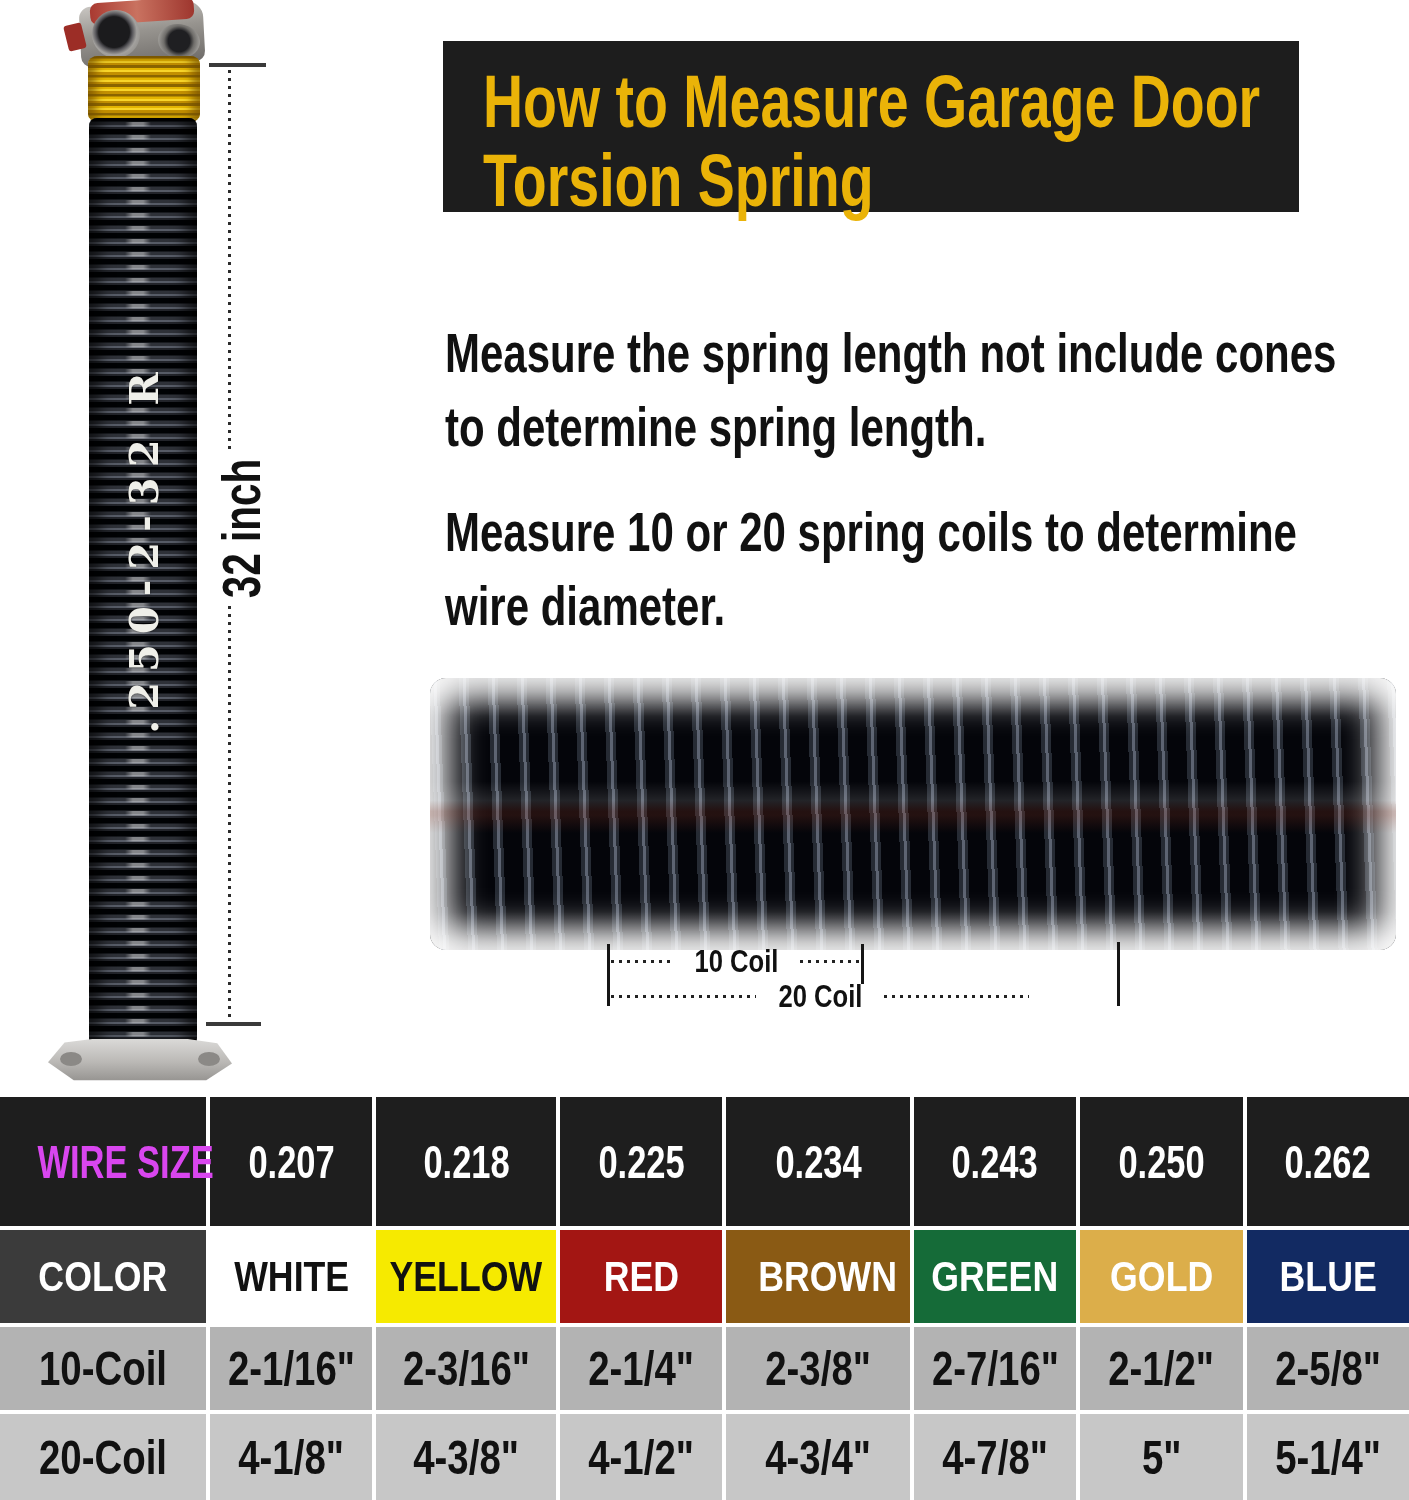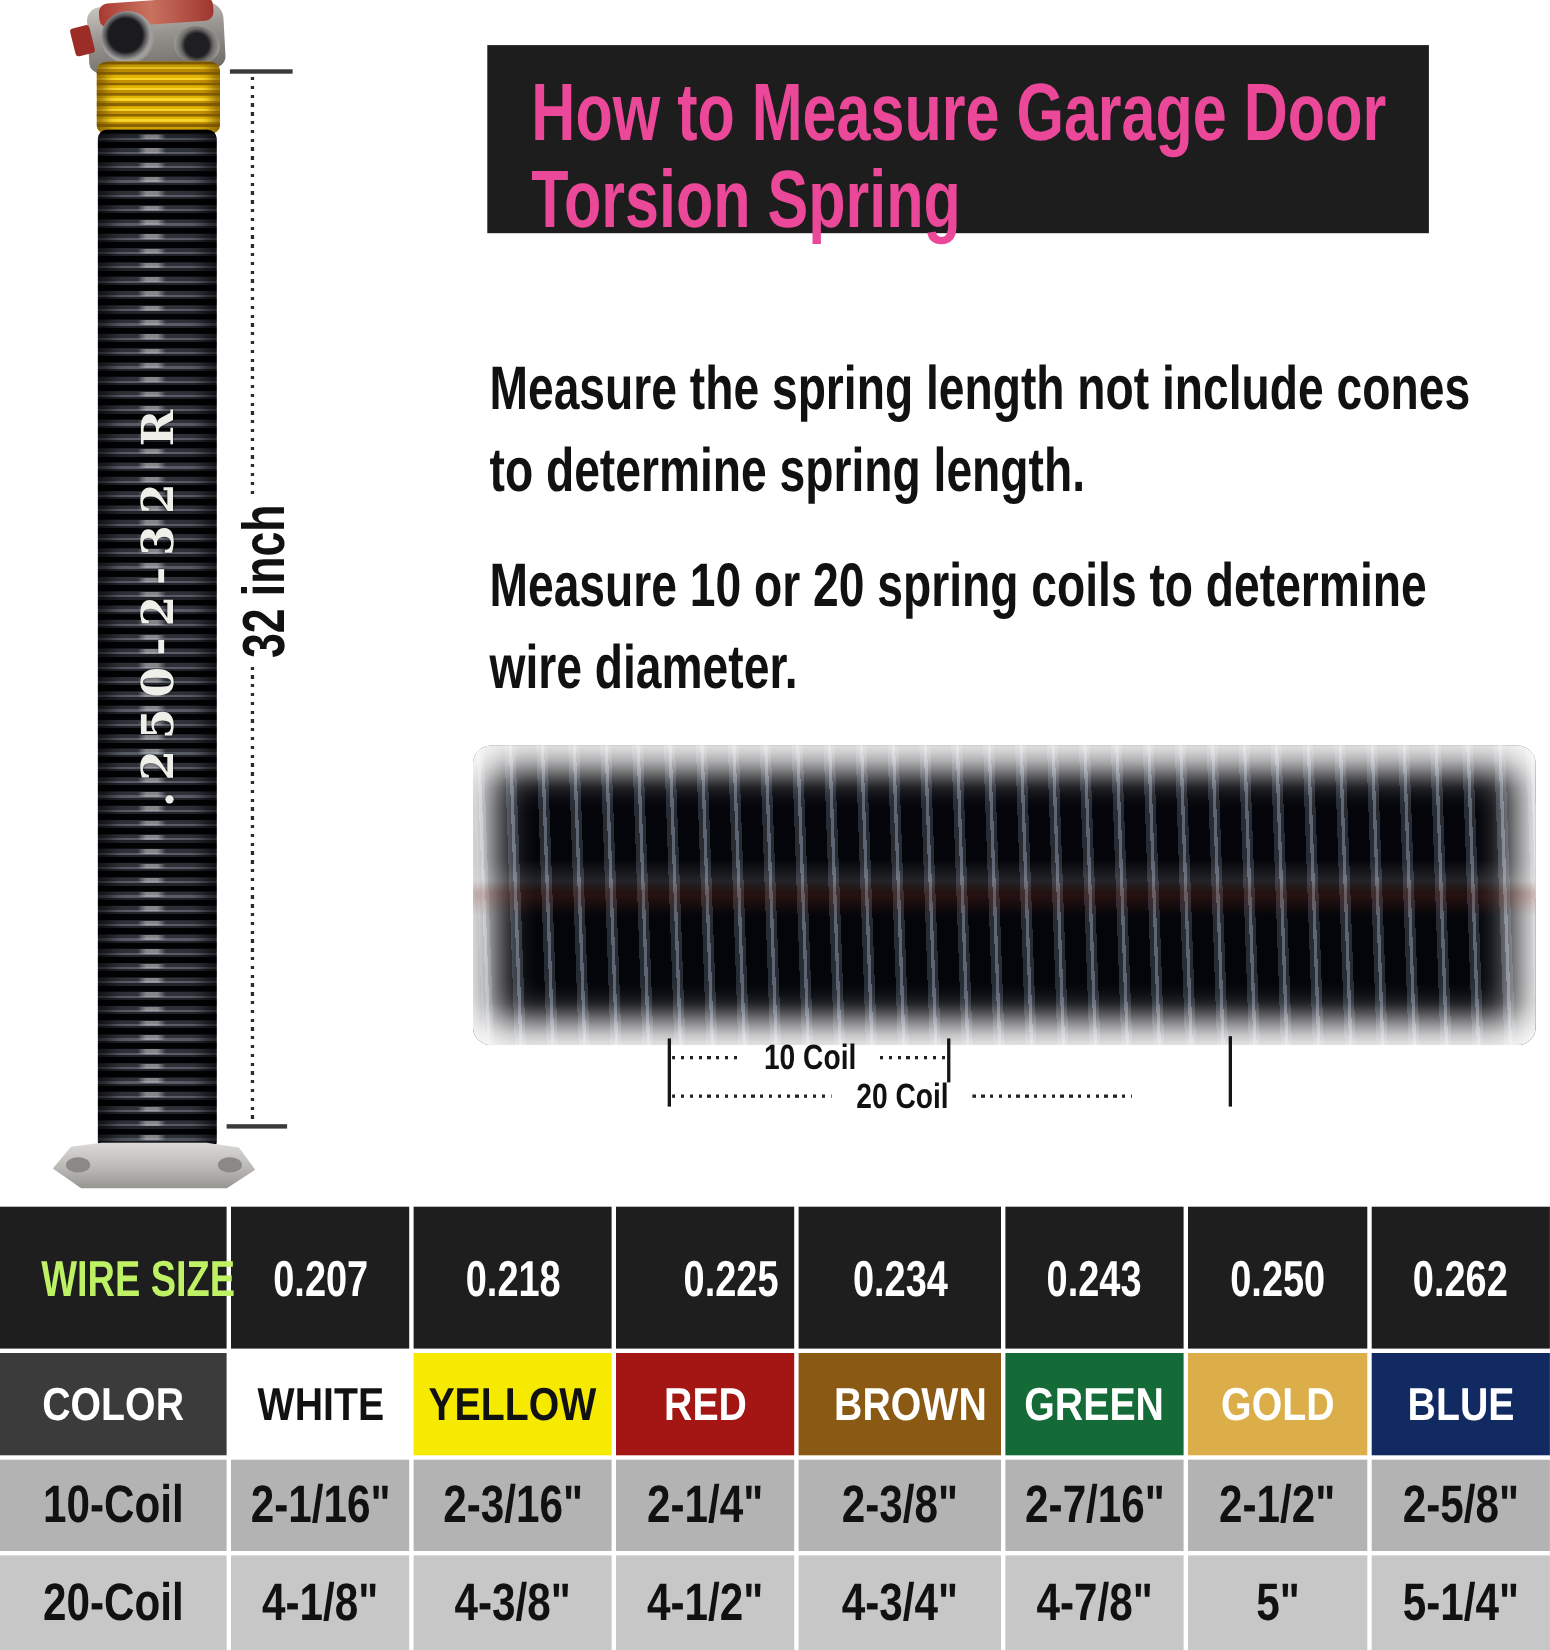--- a/index.html
+++ b/index.html
@@ -52,21 +52,21 @@
   
   .dim32-top{position:absolute;left:209px;top:63px;width:57px;height:4px;background:#3a3a3a;}
   .dim32-line{position:absolute;left:228px;top:70px;width:3px;height:952px;
     background:repeating-linear-gradient(180deg,#2b2b2b 0 3px,transparent 3px 8px);}
   .dim32-bot{position:absolute;left:206px;top:1022px;width:55px;height:4px;background:#3a3a3a;}
   .dim32-label{position:absolute;left:163px;top:505px;width:155px;height:46px;background:#ffffff;
     transform:rotate(-90deg);display:flex;align-items:center;justify-content:center;font-size:54px;}
 
   
   .header-box{position:absolute;left:443px;top:41px;width:856px;height:171px;background:#1d1d1d;
-    color:#ec4899;padding:0;}
+    color:#eab308;padding:0;}
   .header-line{position:absolute;left:40px;font-size:74px;line-height:74px;}
   .header-line.l1{top:24px;}
   .header-line.l2{top:103px;}
 
   
   .para{position:absolute;left:445px;font-size:56px;line-height:74px;color:#111;}
   .para1{top:316px;}
   .para2{top:495px;}
   .para div{height:74px;}
 
@@ -152,30 +152,30 @@
     <div class="dots"></div>
   </div>
   <div class="cd-row cd20">
     <div class="dots"></div>
     <span class="lbl cond w80">20 Coil</span>
     <div class="dots"></div>
   </div>
 
   <div class="spec-table">
 
-    <div class="cell r1" style="background-color: rgb(30, 30, 30); color: #bef264; padding-left: 45px;">
+    <div class="cell r1" style="background-color: rgb(30, 30, 30); color: #d946ef; padding-left: 45px;">
         <span class="cond">WIRE SIZE</span>
       </div>
     <div class="cell r1" style="background-color: rgb(30, 30, 30); color: rgb(255, 255, 255);">
         <span class="cond">0.207</span>
       </div>
     <div class="cell r1" style="background-color: rgb(30, 30, 30); color: rgb(255, 255, 255);">
         <span class="cond">0.218</span>
       </div>
-    <div class="cell r1" style="background-color: rgb(30, 30, 30); color: rgb(255, 255, 255); justify-content: flex-end;">
+    <div class="cell r1" style="background-color: rgb(30, 30, 30); color: rgb(255, 255, 255);">
         <span class="cond">0.225</span>
       </div>
     <div class="cell r1" style="background-color: rgb(30, 30, 30); color: rgb(255, 255, 255);">
         <span class="cond">0.234</span>
       </div>
     <div class="cell r1" style="background-color: rgb(30, 30, 30); color: rgb(255, 255, 255);">
         <span class="cond">0.243</span>
       </div>
     <div class="cell r1" style="background-color: rgb(30, 30, 30); color: rgb(255, 255, 255);">
         <span class="cond">0.250</span>

